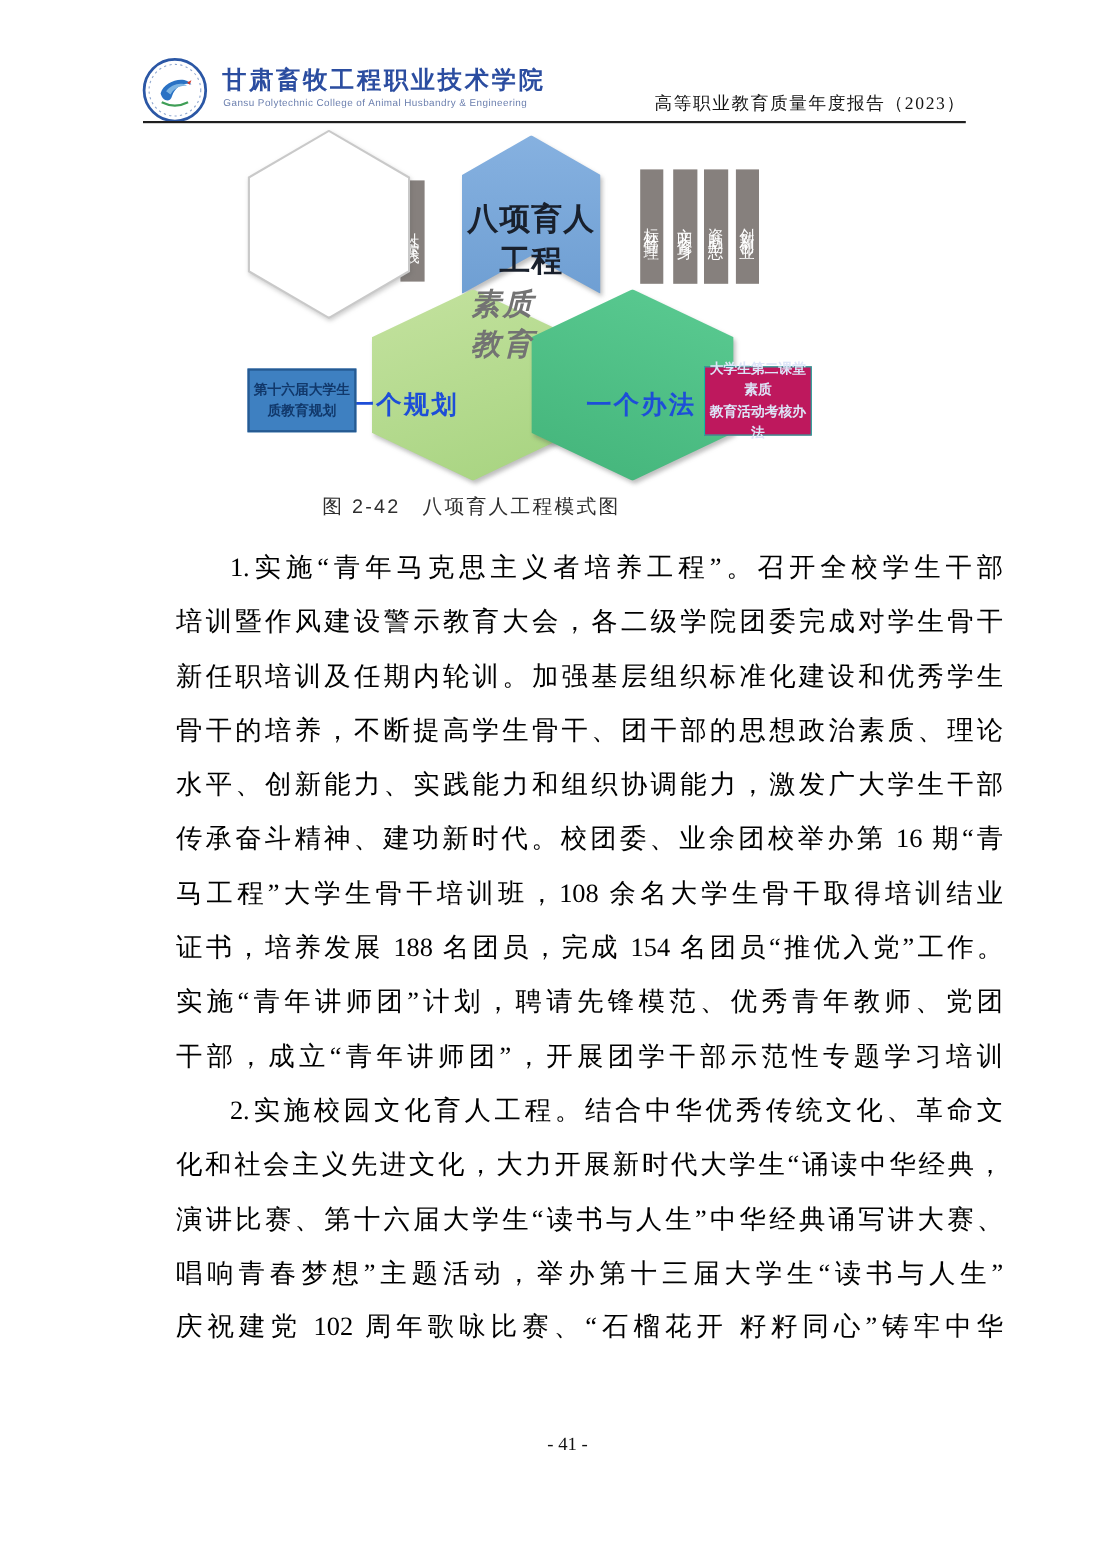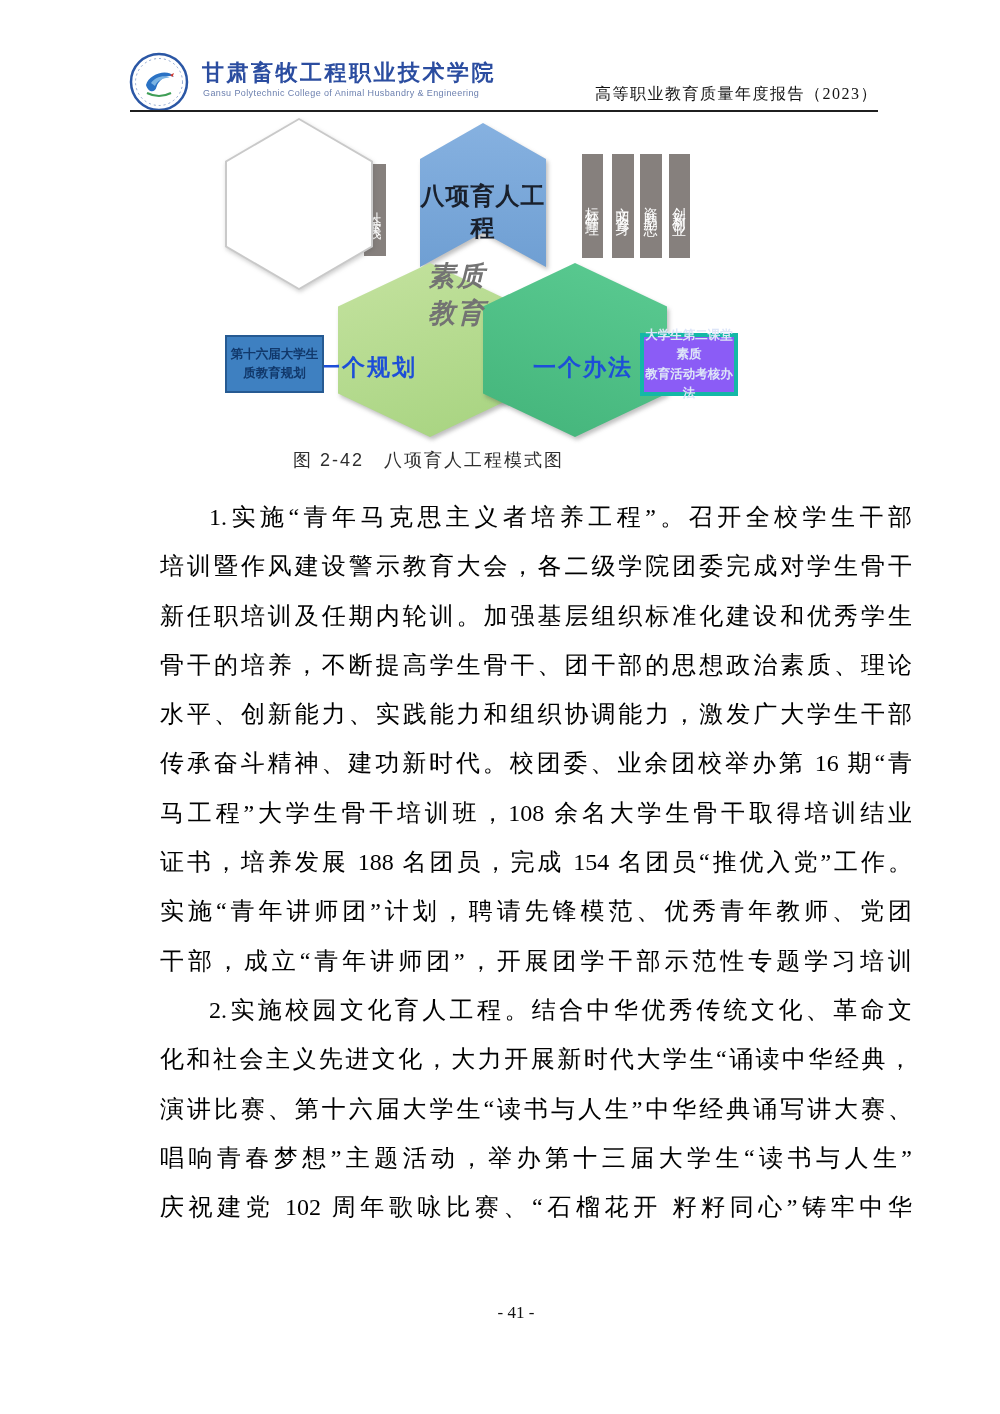--- a/index.html
+++ b/index.html
@@ -30,21 +30,21 @@
   .b8{left:444px;top:36px;width:21px;height:104px;}
 
   .shadow{position:absolute;filter:drop-shadow(2px 3px 2px rgba(70,70,70,.35));}
   .shape{width:100%;height:100%;}
   .hexclip{clip-path:polygon(50% 0,100% 25%,100% 75%,50% 100%,0 75%,0 25%);}
   .bannerclip{clip-path:polygon(50% 0,100% 25%,100% 100%,50% 76%,0 100%,0 25%);}
 
   .banner{left:195px;top:5px;width:126px;height:144px;}
   .banner .shape{background:linear-gradient(180deg,#86b1e0 0%,#6f9fd3 100%);}
   .banner-label{position:absolute;left:195px;top:62px;width:126px;text-align:center;
-        font-family:"Liberation Sans","DejaVu Sans",sans-serif;font-weight:bold;font-size:24px;
+        font-family:"Liberation Sans","DejaVu Sans",sans-serif;font-weight:bold;font-size:28px;
         color:#19202c;letter-spacing:1px;}
 
   .hex-left{left:113px;top:145px;width:184px;height:174px;}
   .hex-left .shape{background:linear-gradient(160deg,#c4e29f 0%,#a6d37f 100%);}
   .hex-right{left:258px;top:145px;width:184px;height:174px;}
   .hex-right .shape{background:linear-gradient(200deg,#5bcb92 0%,#43b47a 100%);}
 
   .whitehex{left:203px;top:99px;width:148px;height:172px;filter:drop-shadow(1px 2px 2px rgba(90,90,90,.3));}
   .whitehex .border{position:absolute;inset:0;background:#c9c9c9;}
   .whitehex .inner{position:absolute;inset:2px;background:#fff;}
@@ -54,21 +54,21 @@
   .side-label{position:absolute;width:160px;top:234px;text-align:left;
         font-family:"Liberation Sans","DejaVu Sans",sans-serif;font-weight:600;font-size:23px;
         color:#1d4ed8;letter-spacing:2px;}
   .lbl-plan{left:92px;}
   .lbl-method{left:308px;}
 
   .policy{position:absolute;display:flex;flex-direction:column;align-items:center;justify-content:center;
         font-family:"Liberation Sans","DejaVu Sans",sans-serif;font-weight:bold;font-size:12.5px;
         line-height:1.55;text-align:center;box-sizing:border-box;}
   .policy-left{left:0;top:217px;width:99px;height:58px;background:#3e80c1;border:2px solid #265a92;color:#11386b;}
-  .policy-right{left:415px;top:215px;width:98px;height:63px;background:#8b5cf6;border:4px solid #14b8a6;color:#dde5f8;}
+  .policy-right{left:415px;top:215px;width:98px;height:63px;background:#be185d;border:1px solid #14b8a6;color:#dde5f8;}
 
   .caption{position:absolute;left:0;top:448px;width:857px;text-align:center;
         font-family:"Liberation Sans","DejaVu Sans",sans-serif;font-size:18px;
         letter-spacing:2px;color:#2f2f2f;}
 
   
   .bodytext{position:absolute;left:133px;top:493px;width:752px;margin-left:27px;}
   .line{height:49.3px;line-height:49.3px;font-size:24px;
         text-align:justify;text-align-last:justify;white-space:nowrap;}
   .line.ind{padding-left:49px;}

